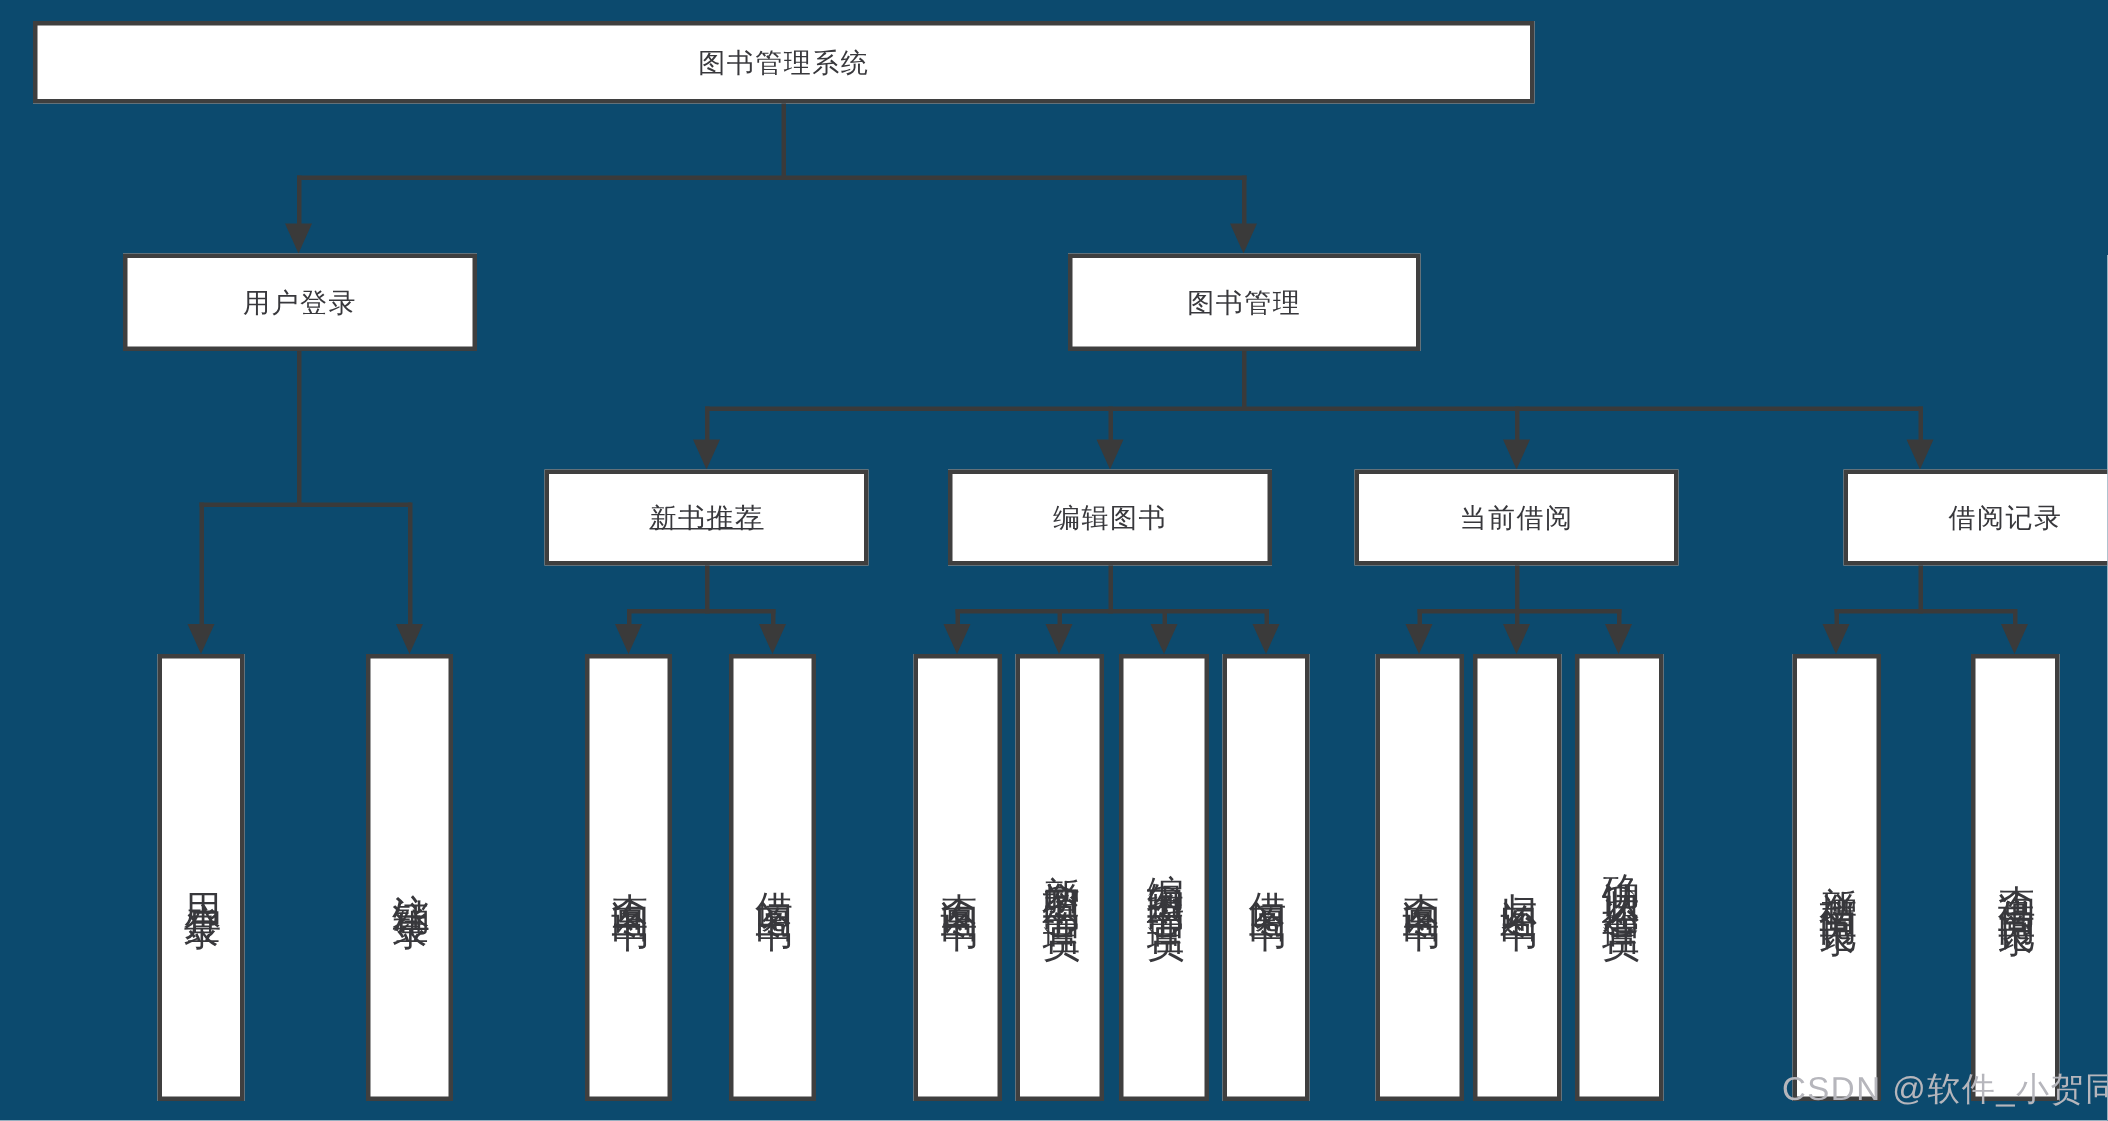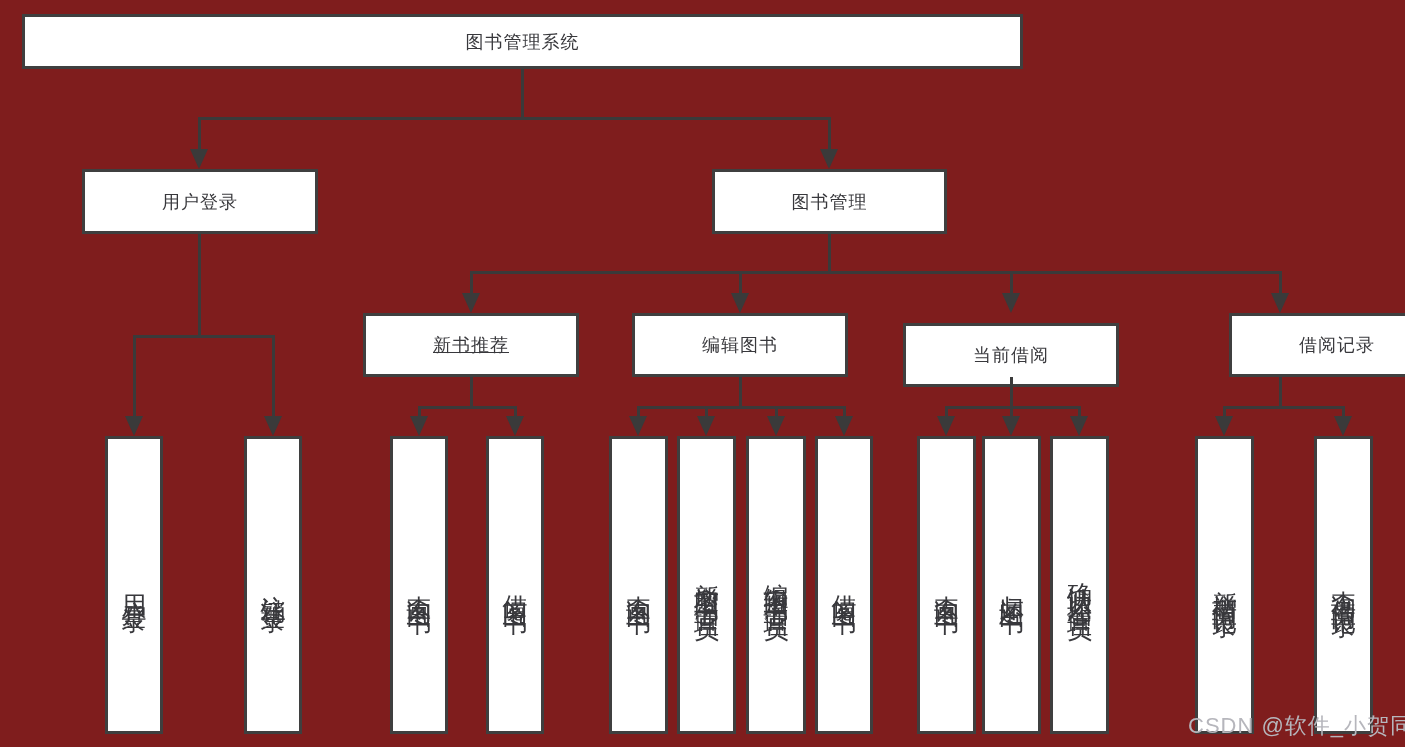--- a/index.html
+++ b/index.html
@@ -1,20 +1,20 @@
 <!DOCTYPE html>
 <html><head>
 <meta charset="utf-8">
 <style>
   html,body { margin:0; padding:0; background:#ffffff; }
   .stage {
     position:relative;
     width:1405px;
     height:747px;
-    background:#7f1d1d;
+    background:#0c4a6e;
     font-family:"Liberation Sans","DejaVu Sans",sans-serif;
     overflow:hidden;
   }
   .box {
     position:absolute;
     box-sizing:border-box;
     border:3px solid #3f3f3f;
     background:#ffffff;
     display:flex;
     align-items:center;
@@ -94,21 +94,21 @@
   <div class="arrow" style="left:1002px; top:293px;"></div>
   <div class="vline" style="left:1279px; top:271px; height:28px;"></div>
   <div class="arrow" style="left:1271px; top:293px;"></div>
 
   <div class="box h" style="left:363px; top:313px; width:216px; height:64px;text-decoration:underline;">
     <span>新书推荐</span>
   </div>
   <div class="box h" style="left:632px; top:313px; width:216px; height:64px;">
     <span>编辑图书</span>
   </div>
-  <div class="box h" style="left:903px; top:323px; width:216px; height:64px;">
+  <div class="box h" style="left:903px; top:313px; width:216px; height:64px;">
     <span>当前借阅</span>
   </div>
   <div class="box h" style="left:1229px; top:313px; width:216px; height:64px;">
     <span>借阅记录</span>
   </div>
 
   <div class="vline" style="left:470px; top:377px; height:32px;"></div>
   <div class="hline" style="left:418px; top:406px; width:99px;"></div>
   <div class="vline" style="left:418px; top:406px; height:16px;"></div>
   <div class="arrow" style="left:410px; top:416px;"></div>

